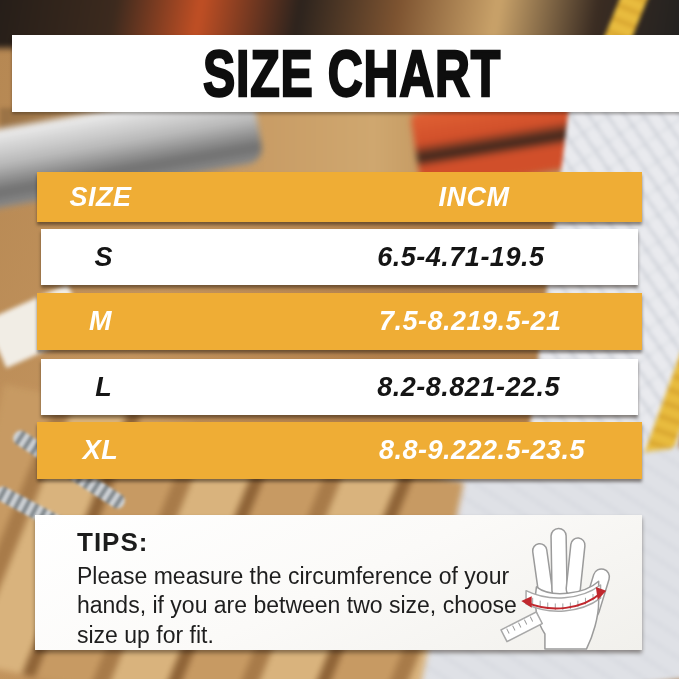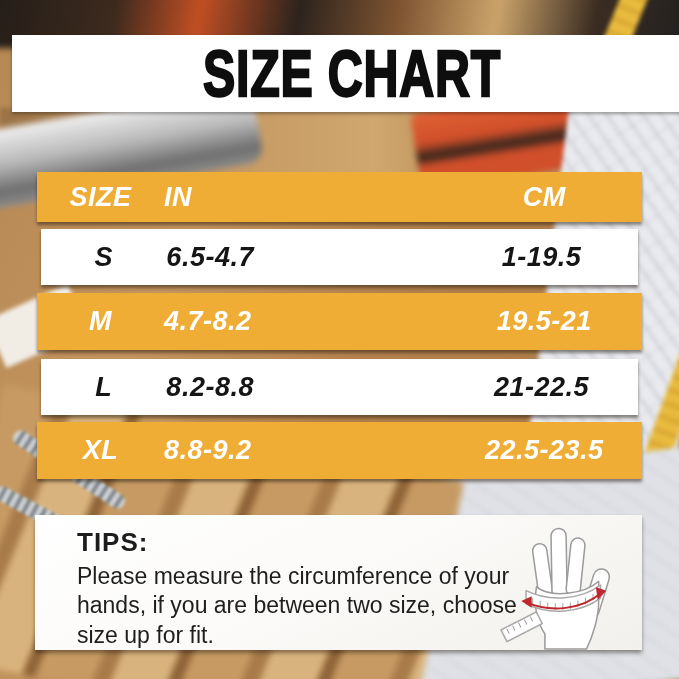--- a/index.html
+++ b/index.html
@@ -44,22 +44,22 @@
   
   .banner{position:absolute;left:12px;top:35px;width:679px;height:77px;background:#ffffff;
     display:flex;align-items:center;justify-content:center;box-shadow:0 2px 3px rgba(20,15,10,.35);}
   .banner h1{margin:0;font-size:62px;font-weight:bold;color:#0e0e0e;letter-spacing:1px;
     transform:scale(.78,1.04);-webkit-text-stroke:2.2px #0e0e0e;white-space:nowrap;}
 
   
   .table-wrap{position:absolute;left:37px;top:172px;width:605px;}
   .trow{display:flex;align-items:center;box-shadow:0 3px 3px rgba(35,25,15,.5);}
   .trow .c1{width:21%;text-align:center;}
-  .trow .c2{width:50%;text-align:left;}
-  .trow .c3{width:29%;text-align:center;padding-right:20px;}
+  .trow .c2{width:50%;text-align:right;}
+  .trow .c3{width:29%;text-align:left;padding-right:20px;}
   .trow span{font-style:italic;font-weight:bold;font-size:27px;letter-spacing:.5px;}
   .row-head{height:50px;background:var(--accent-yellow,#EFAD35);color:var(--row-text-light,#fff);}
   .row-yellow{height:57px;background:var(--accent-yellow,#EFAD35);color:var(--row-text-light,#fff);}
   .row-white{height:56px;background:#ffffff;color:var(--row-text-dark,#151515);margin-left:4px;margin-right:4px;}
   .g7{margin-top:7px;} .g8{margin-top:8px;} .g9{margin-top:9px;}
 
   
   .tips{position:absolute;left:35px;top:515px;width:607px;height:135px;
     background:linear-gradient(155deg,#ffffff 0%,#fbfaf8 50%,#f1f0ec 100%);
     box-shadow:0 3px 4px rgba(35,25,15,.45);}
@@ -99,21 +99,21 @@
       <span class="c2">IN</span>
       <span class="c3">CM</span>
     </div>
     <div class="trow row-white g7">
       <span class="c1">S</span>
       <span class="c2">6.5-4.7</span>
       <span class="c3">1-19.5</span>
     </div>
     <div class="trow row-yellow g8">
       <span class="c1">M</span>
-      <span class="c2">4.7-8.2</span>
+      <span class="c2">7.5-8.2</span>
       <span class="c3">19.5-21</span>
     </div>
     <div class="trow row-white g9">
       <span class="c1">L</span>
       <span class="c2">8.2-8.8</span>
       <span class="c3">21-22.5</span>
     </div>
     <div class="trow row-yellow g7">
       <span class="c1">XL</span>
       <span class="c2">8.8-9.2</span>

